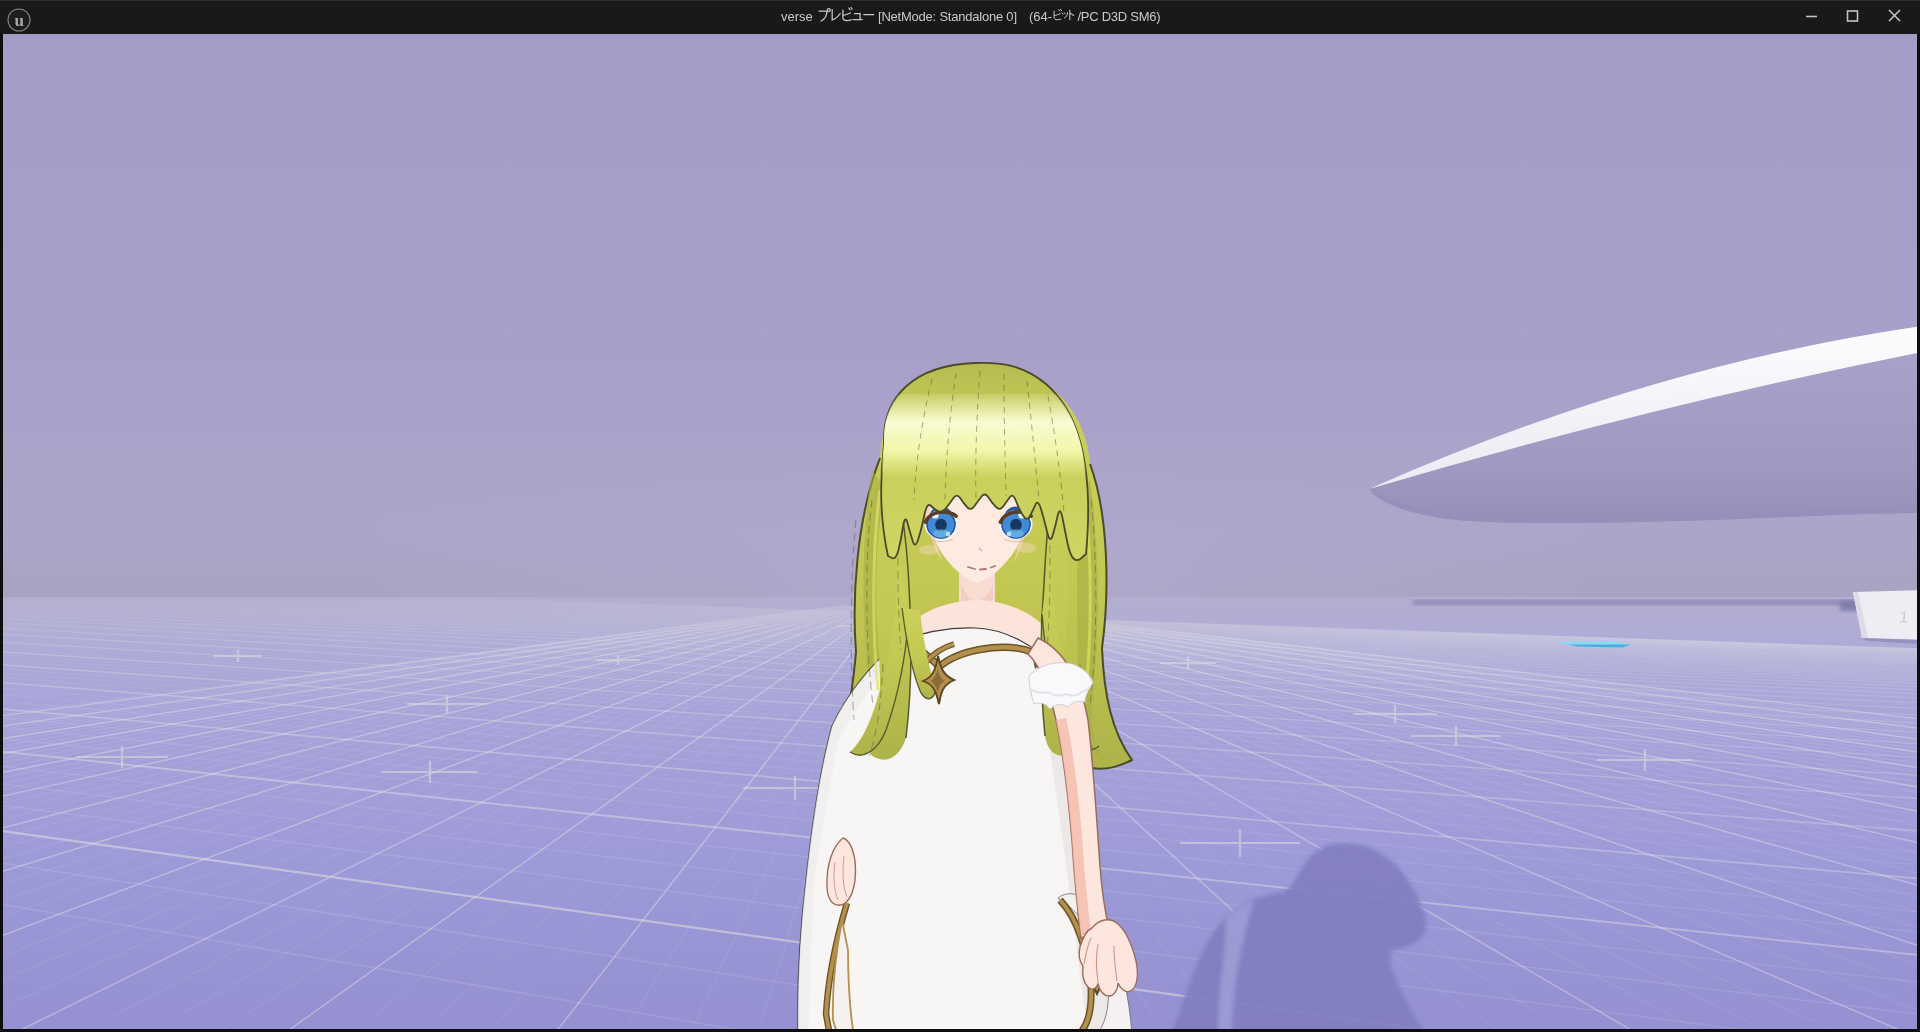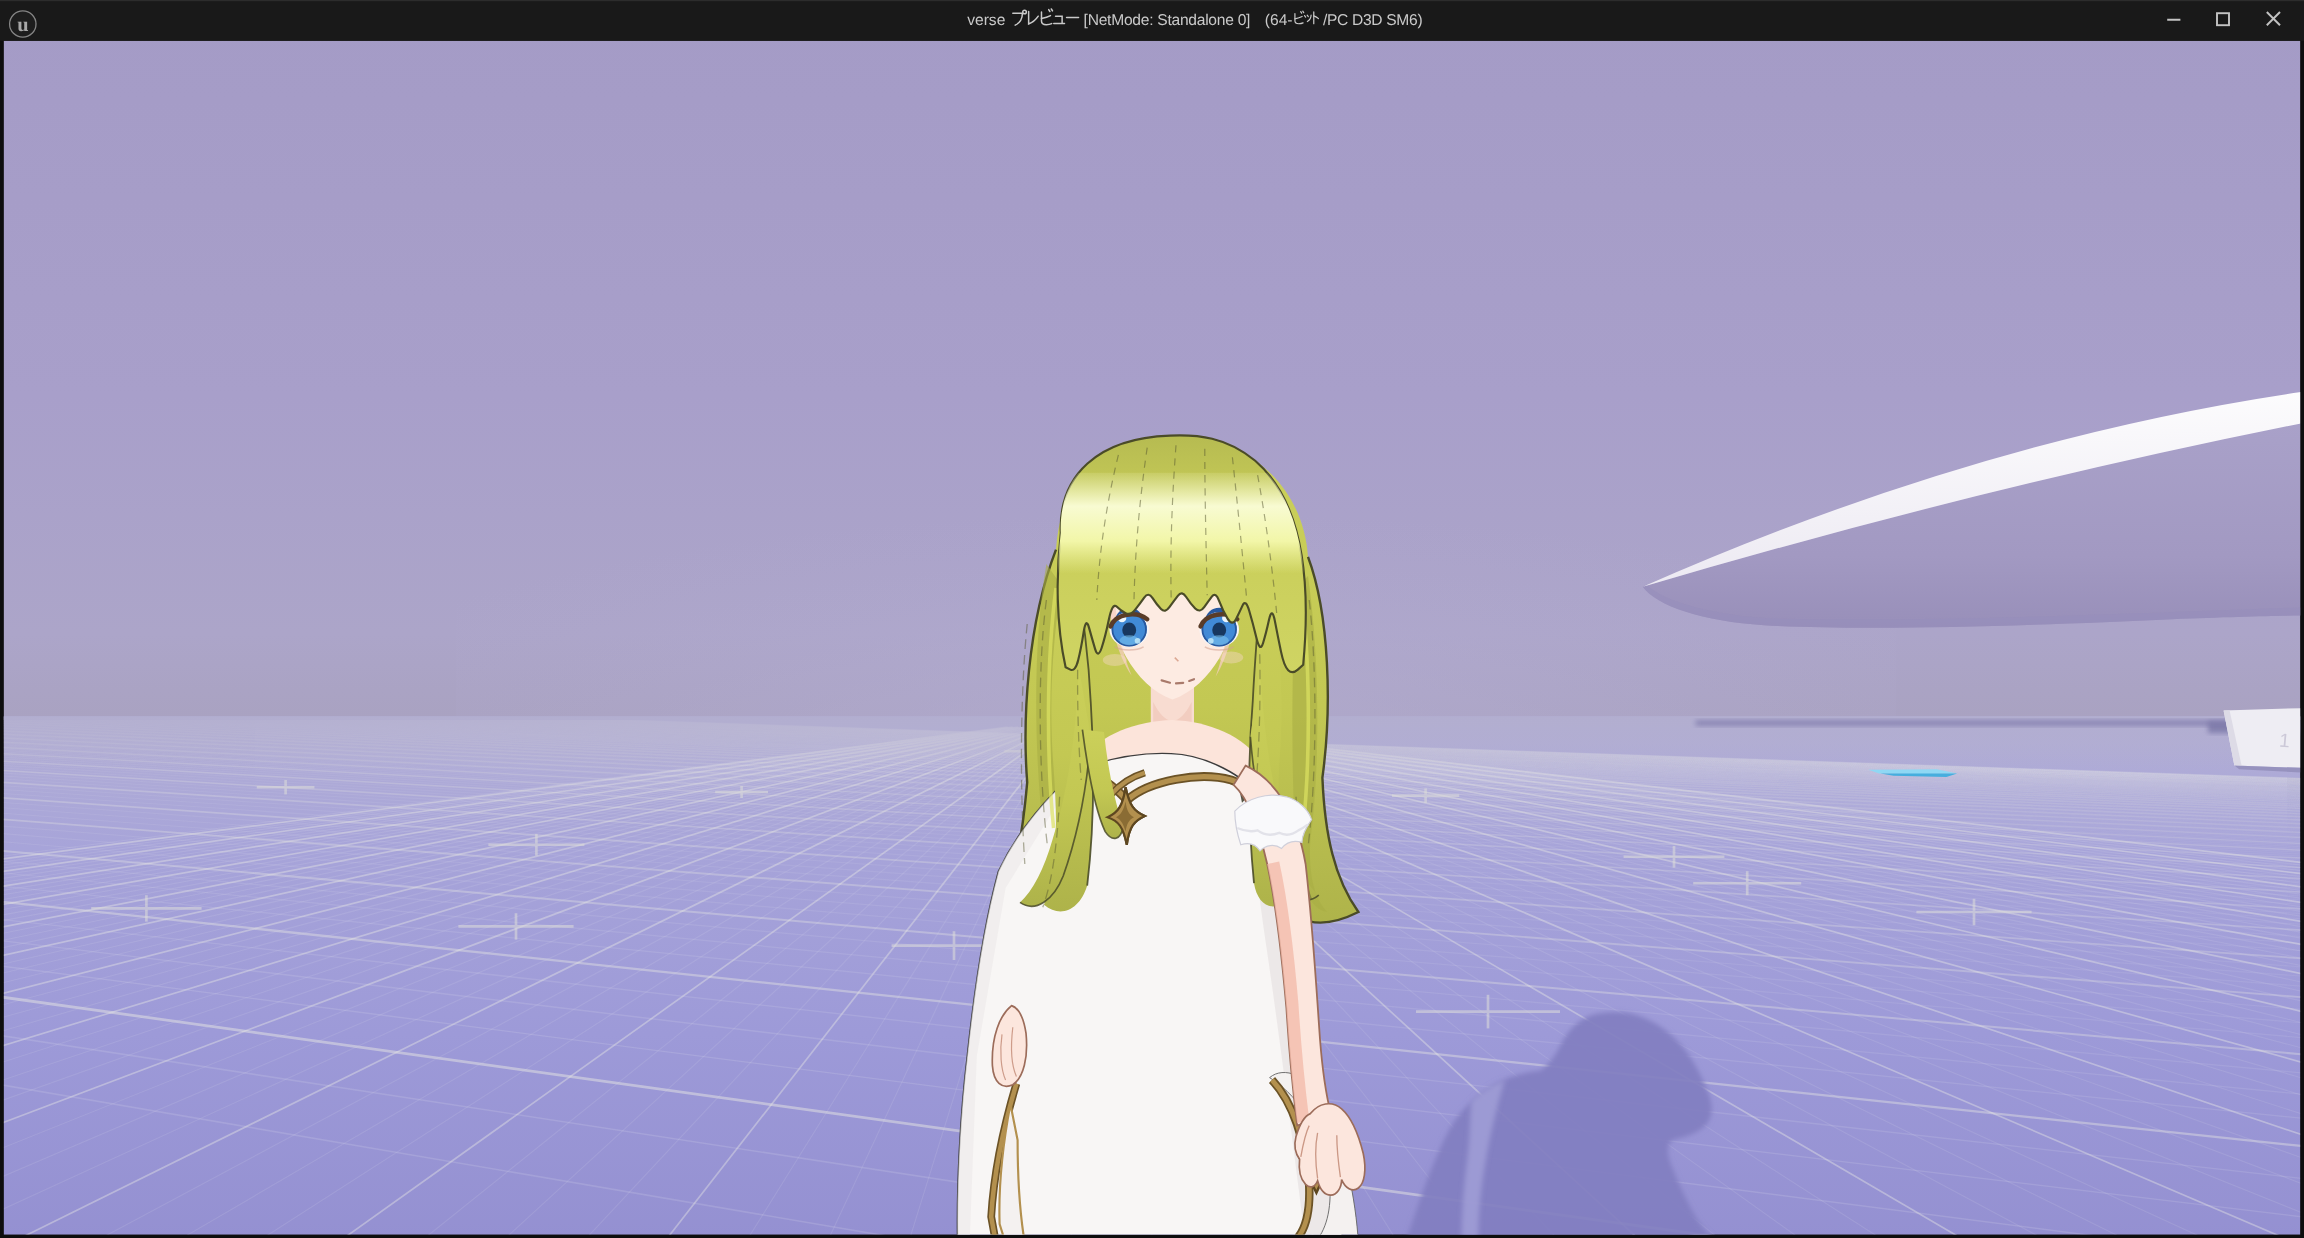--- a/index.html
+++ b/index.html
@@ -1,16 +1,16 @@
 <!DOCTYPE html>
 <html><head><meta charset="utf-8"><style>
 *{margin:0;padding:0;box-sizing:border-box}
 html,body{width:1920px;height:1032px;overflow:hidden;background:#0e0e0e;font-family:"Liberation Sans",sans-serif}
 #titlebar{position:absolute;left:0;top:0;width:1920px;height:34px;background:#191919;border-top:1px solid #2c2c2c}
-#title{position:absolute;left:805px;top:5px}
+#title{position:absolute;left:780px;top:5px}
 #viewport{position:absolute;left:3px;top:34px;width:1914px;height:995px;overflow:hidden}
 </style></head>
 <body>
 <div id="titlebar">
   <svg width="44" height="34" style="position:absolute;left:0;top:0" xmlns="http://www.w3.org/2000/svg">
     <circle cx="19" cy="19" r="11" fill="#1d1d1d" stroke="#858585" stroke-width="1.1"></circle>
     <text x="19.2" y="24.5" font-family="Liberation Serif,serif" font-size="17" font-weight="bold" fill="#a8a8a8" text-anchor="middle">u</text>
   </svg>
   <div id="title"><svg width="390" height="20" viewBox="0 0 390 20" xmlns="http://www.w3.org/2000/svg">
         <text x="1" y="14.5" font-family="Liberation Sans,sans-serif" font-size="13px" fill="#c9c9c9">verse</text>

